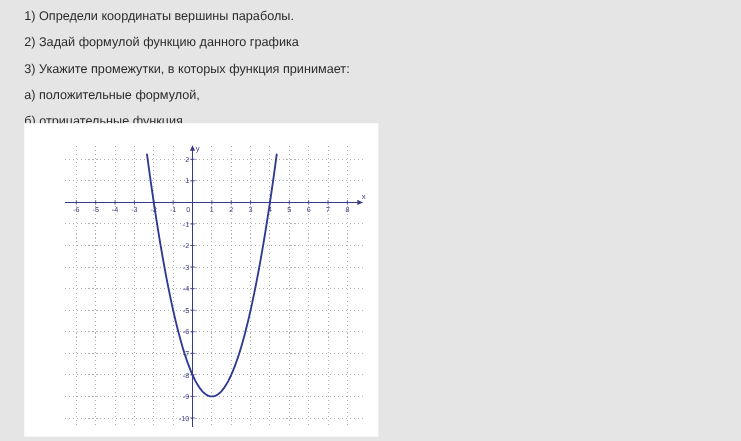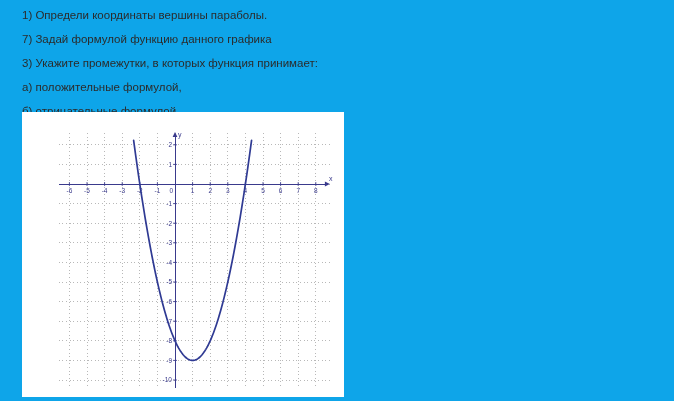--- a/index.html
+++ b/index.html
@@ -12,21 +12,21 @@
     height: 401px;
     font-family: "Liberation Sans", sans-serif;
     position: relative;
     overflow: hidden;
   }
   .page {
     position: absolute;
     left: 0; top: 0;
     width: 674px;
     height: 401px;
-    background: #0ea5e9;
+    background: #e5e5e5;
   }
   .questions {
     position: absolute;
     left: 22px;
     top: 8px;
     width: 520px;
   }
   .q-line {
     font-size: 11.5px;
     color: #2b2b2b;
@@ -63,24 +63,24 @@
     font-family: "Liberation Sans", sans-serif;
   }
 </style>
 </head>
 <body>
 
 <div class="page">
 
   <div class="questions">
     <div class="q-line">1) Определи координаты вершины параболы.</div>
-    <div class="q-line">7) Задай формулой функцию данного графика</div>
+    <div class="q-line">2) Задай формулой функцию данного графика</div>
     <div class="q-line">3) Укажите промежутки, в которых функция принимает:</div>
     <div class="q-line">а) положительные формулой,</div>
-    <div class="q-line">б) отрицательные формулой.</div>
+    <div class="q-line">б) отрицательные функция.</div>
   </div>
 
   <div class="chart-wrap">
     <div class="chart-inner">
       <svg class="plot" id="plot-svg" width="322" height="285" viewBox="0 0 322 285">
           <g>
             <line x1="47.39999999999999" y1="21.039999999999992" x2="47.39999999999999" y2="275.84000000000003" stroke="#9a9a9a" stroke-width="0.7" stroke-dasharray="1,2.6" shape-rendering="crispEdges"></line>
             <line x1="65" y1="21.039999999999992" x2="65" y2="275.84000000000003" stroke="#9a9a9a" stroke-width="0.7" stroke-dasharray="1,2.6" shape-rendering="crispEdges"></line>
             <line x1="82.6" y1="21.039999999999992" x2="82.6" y2="275.84000000000003" stroke="#9a9a9a" stroke-width="0.7" stroke-dasharray="1,2.6" shape-rendering="crispEdges"></line>
             <line x1="100.19999999999999" y1="21.039999999999992" x2="100.19999999999999" y2="275.84000000000003" stroke="#9a9a9a" stroke-width="0.7" stroke-dasharray="1,2.6" shape-rendering="crispEdges"></line>

